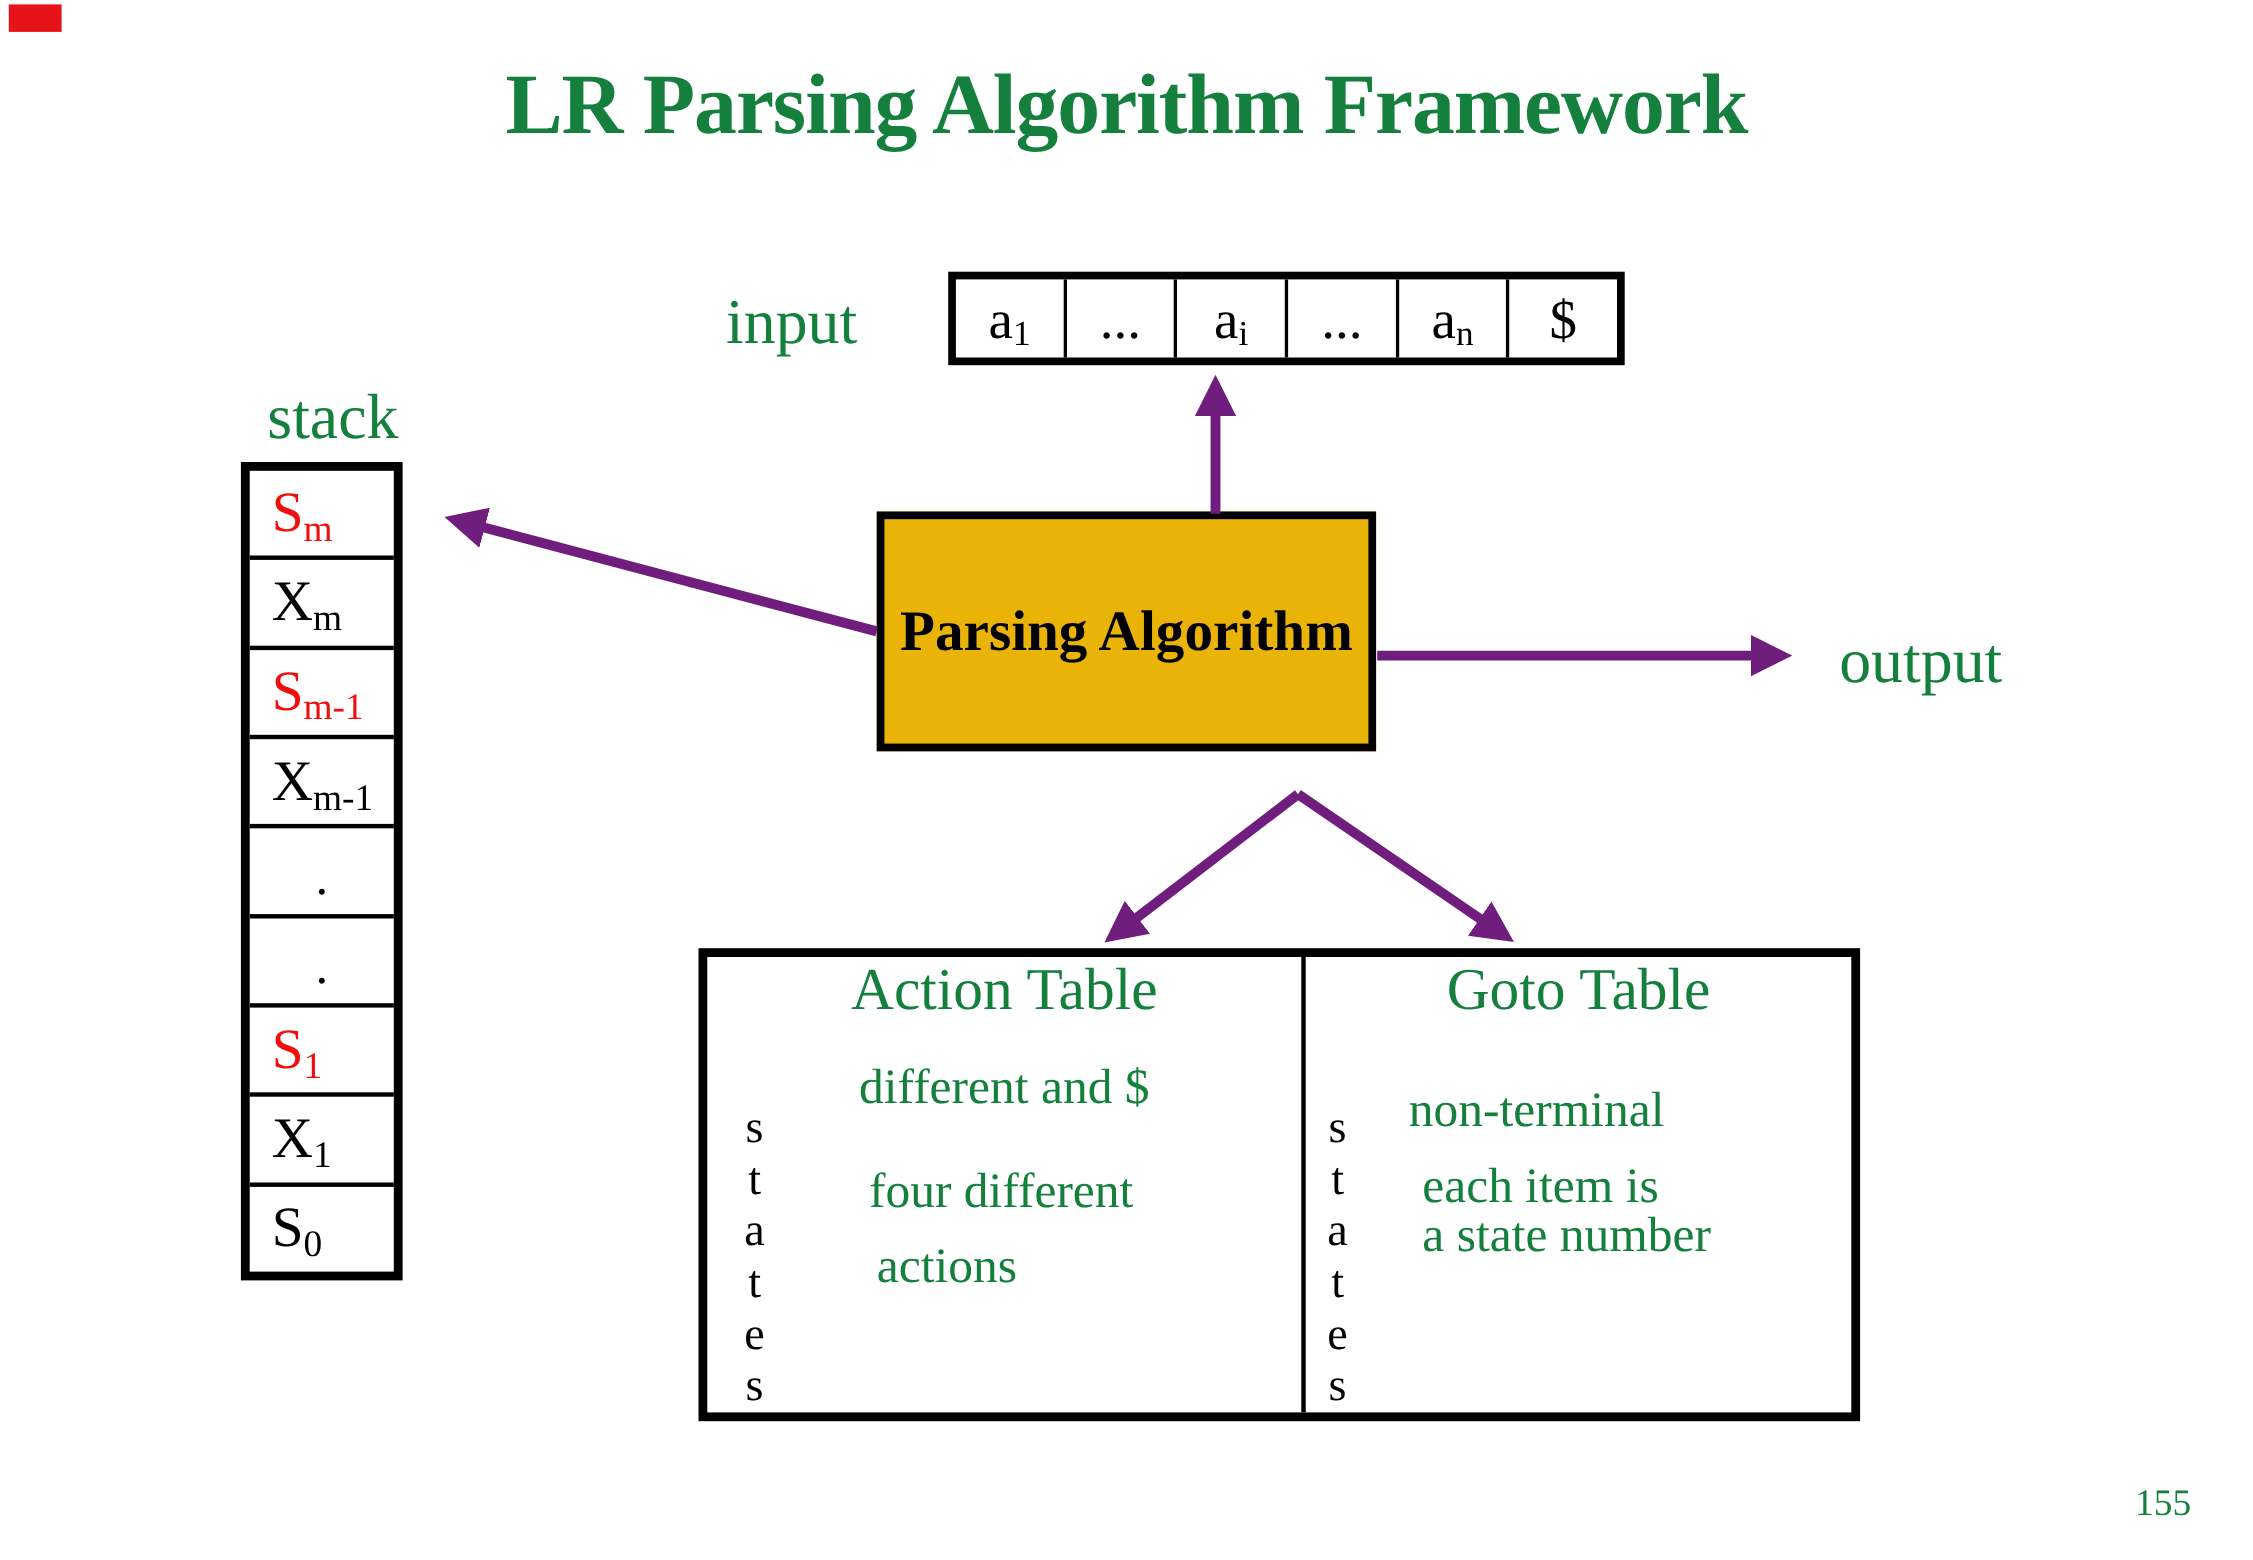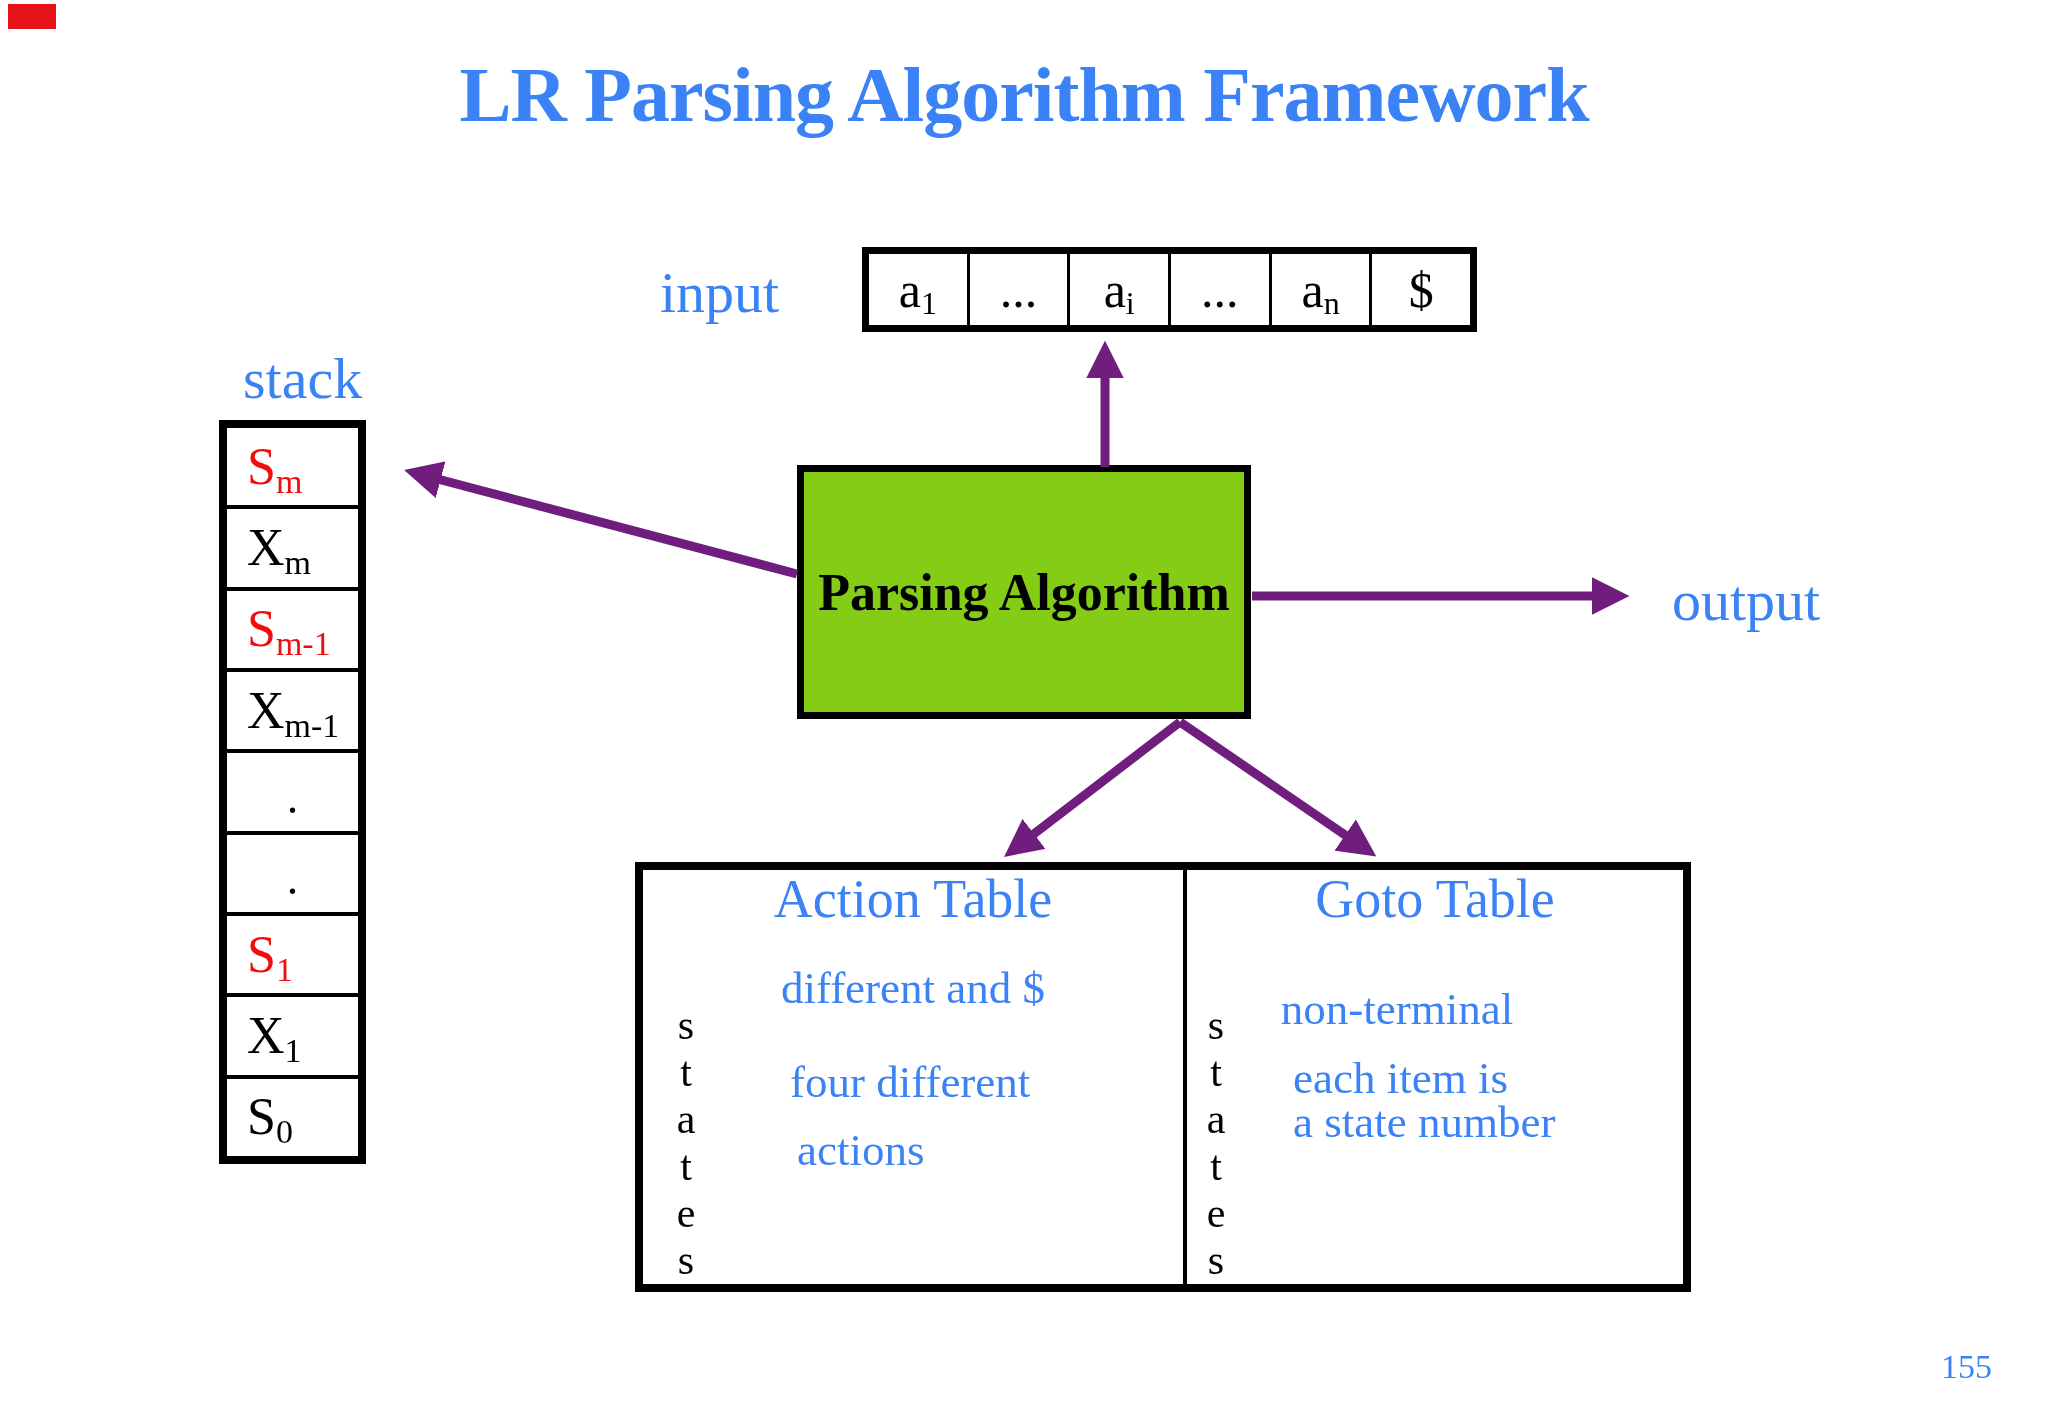--- a/index.html
+++ b/index.html
@@ -1,19 +1,19 @@
 <!DOCTYPE html>
 <html style="--accent-red: #e8121b; --stack-red: #f20d0d; --arrow-purple: #701e7e; --text: #000000;"><head>
 <meta charset="utf-8">
 <style>
   html,body{margin:0;padding:0;background:#fff;}
   #slide{position:relative;width:2048px;height:1418px;background:#ffffff;overflow:hidden;
          font-family:"Liberation Serif",serif;color:#000;}
   .abs{position:absolute;}
-  .lbl{position:absolute;line-height:1;color:#3b82f6;}
+  .lbl{position:absolute;line-height:1;color:#15803d;}
 
   #red-marker{left:8px;top:4px;width:48px;height:25px;background:var(--accent-red,#e8121b);}
 
   #title{left:0;top:56px;width:100%;text-align:center;font-size:78px;font-weight:bold;letter-spacing:-1px;}
 
   #input-label{left:660px;top:264px;font-size:58px;}
   #stack-label{left:243px;top:350px;font-size:58px;}
   #output-label{left:1672px;top:572px;font-size:58px;}
   #page-num{left:1900px;top:1350px;width:92px;text-align:right;font-size:34px;}
 
@@ -30,23 +30,23 @@
                display:flex;flex-direction:column;box-sizing:border-box;background:#fff;}
   .srow{flex:1;border-top:4px solid #000;display:flex;align-items:center;
         padding-left:20px;font-size:52px;line-height:1;}
   .srow:first-child{border-top:none;}
   .srow .sub{font-size:34px;top:15px;}
   .srow[data-color="red"]{color:var(--stack-red,#f20d0d);}
   .srow.dot-row{justify-content:center;padding-left:0;align-items:flex-end;font-size:46px;}
   .srow.dot-row .base{padding-bottom:10px;}
 
   
-  #parse-box{left:797px;top:465px;width:454px;height:254px;border:7px solid #000;
+  #parse-box{left:797px;top:465px;width:454px;height:218px;border:7px solid #000;
              box-sizing:border-box;display:flex;align-items:center;justify-content:center;
-             font-size:52px;font-weight:bold;background:#84cc16;}
+             font-size:52px;font-weight:bold;background:#eab308;}
 
   
   #tables-box{left:635px;top:862px;width:1056px;height:430px;border:8px solid #000;
               box-sizing:border-box;background:#fff;}
   #tables-divider{position:absolute;left:540px;top:0;width:4px;height:100%;background:#000;}
 
   #action-title{left:643px;top:872px;width:540px;text-align:center;font-size:54px;}
   #goto-title{left:1187px;top:872px;width:496px;text-align:center;font-size:54px;}
   #action-colhdr{left:643px;top:966px;width:540px;text-align:center;font-size:45px;}
   #goto-colhdr{left:1187px;top:966px;width:496px;text-align:center;font-size:45px;transform:translateX(-38px);margin-top:21px;}

